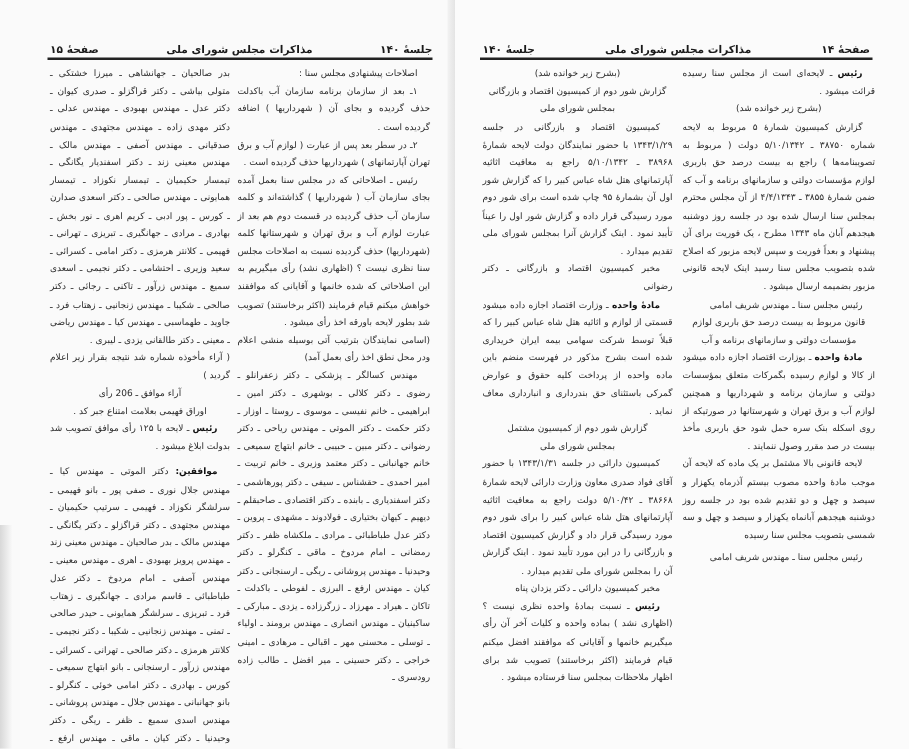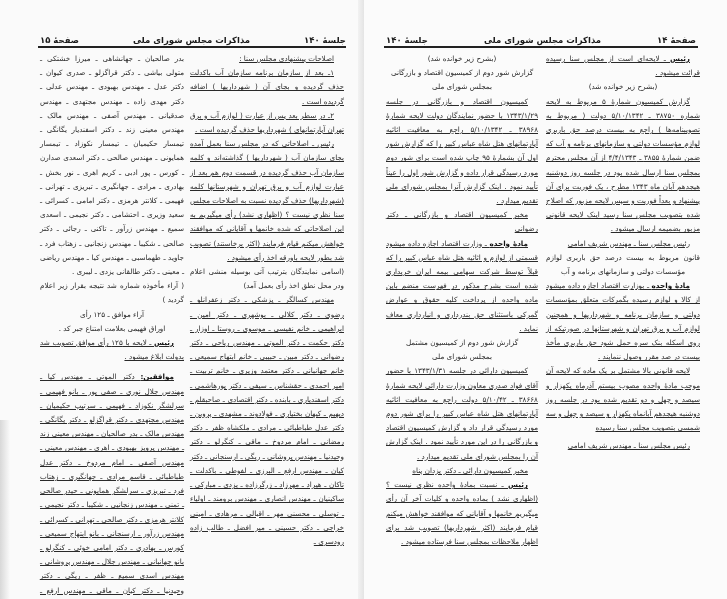--- a/index.html
+++ b/index.html
@@ -28,22 +28,22 @@
   .header-rule {
     position: absolute; top: 46px; height: 2px; background: #222;
   }
   .page-left .header-rule { left: 38px; width: 308px; }
   .page-right .header-rule { left: 20px; width: 314px; }
   .col {
     position: absolute; top: 52px; direction: rtl;
     font-size: 7.2px; line-height: 14.2px; color: #2a2a2a;
   }
   .col p { margin: 0; text-align: justify; text-align-last: right; }
-  .col .center { text-align-last: center; }
-  .col .indent { text-indent: 10px; text-decoration: underline; }
+  .col .center { text-align: center; text-align-last: center; }
+  .col .indent { text-indent: 10px; }
   .col .bold { font-weight: bold; color: #111; }
   .col .boldtitle { font-weight: bold; font-size: 8px; color: #111; line-height: 15.5px; }
   .page-left .col-a { left: 190px; width: 154px; }
   .page-left .col-b { left: 40px; width: 144px; }
   .page-right .col-a { left: 182px; width: 154px; }
   .page-right .col-b { left: 22px; width: 152px; }
   .scan-edge-left {
     position: absolute; left: 0; top: 420px; width: 10px; height: 179px;
     background: linear-gradient(to right, #d8d8d8, rgba(250,250,250,0));
   }
@@ -67,21 +67,21 @@
       <p class="indent">۱ـ بعد از سازمان برنامه سازمان آب باکدلت حذف گردیده و بجای آن ( شهرداریها ) اضافه گردیده است .</p>
       <p class="indent">۲ـ در سطر بعد پس از عبارت ( لوازم آب و برق تهران آپارتمانهای ) شهرداریها حذف گردیده است .</p>
       <p class="indent">رئیس ـ اصلاحاتی که در مجلس سنا بعمل آمده بجای سازمان آب ( شهرداریها ) گذاشته‌اند و کلمه سازمان آب حذف گردیده در قسمت دوم هم بعد از عبارت لوازم آب و برق تهران و شهرستانها کلمه (شهرداریها) حذف گردیده نسبت به اصلاحات مجلس سنا نظری نیست ؟ (اظهاری نشد) رأی میگیریم به این اصلاحاتی که شده خانمها و آقایانی که موافقند خواهش میکنم قیام فرمایند (اکثر برخاستند) تصویب شد بطور لایحه باورقه اخذ رأی میشود .</p>
       <p>(اسامی نمایندگان بترتیب آتی بوسیله منشی اعلام ودر محل نطق اخذ رأی بعمل آمد)</p>
       <p class="indent">مهندس کسالگر ـ پزشکی ـ دکتر زعفرانلو ـ رضوی ـ دکتر کلالی ـ بوشهری ـ دکتر امین ـ ابراهیمی ـ خانم نفیسی ـ موسوی ـ روستا ـ اوزار ـ دکتر حکمت ـ دکتر الموتی ـ مهندس ریاحی ـ دکتر رضوانی ـ دکتر مبین ـ حبیبی ـ خانم ابتهاج سمیعی ـ خانم جهانبانی ـ دکتر معتمد وزیری ـ خانم تربیت ـ امیر احمدی ـ حقشناس ـ سیفی ـ دکتر پورهاشمی ـ دکتر اسفندیاری ـ بابنده ـ دکتر اقتصادی ـ صاحبقلم ـ دیهیم ـ کیهان بختیاری ـ فولادوند ـ مشهدی ـ پروین ـ دکتر عدل طباطبائی ـ مرادی ـ ملکشاه ظفر ـ دکتر رمضانی ـ امام مردوخ ـ ماقی ـ کنگرلو ـ دکتر وحیدنیا ـ مهندس پروشانی ـ ریگی ـ ارسنجانی ـ دکتر کیان ـ مهندس ارفع ـ البرزی ـ لفوطی ـ باکدلت ـ تاکان ـ هیراد ـ مهرزاد ـ زرگرزاده ـ یزدی ـ مبارکی ـ ساکینیان ـ مهندس انصاری ـ مهندس برومند ـ اولیاء ـ توسلی ـ محسنی مهر ـ اقبالی ـ مرهادی ـ امینی خراجی ـ دکتر حسینی ـ میر افضل ـ طالب زاده رودسری ـ</p>
     </div>
 
     <div class="col col-b">
       <p>بدر صالحیان ـ جهانشاهی ـ میرزا خشتکی ـ متولی بیاشی ـ دکتر قراگزلو ـ صدری کیوان ـ دکتر عدل ـ مهندس بهبودی ـ مهندس عدلی ـ دکتر مهدی زاده ـ مهندس مجتهدی ـ مهندس صدقیانی ـ مهندس آصفی ـ مهندس مالک ـ مهندس معینی زند ـ دکتر اسفندیار یگانگی ـ تیمسار حکیمیان ـ تیمسار نکوزاد ـ تیمسار همایونی ـ مهندس صالحی ـ دکتر اسعدی صدارن ـ کورس ـ پور ادبی ـ کریم اهری ـ نور بخش ـ بهادری ـ مرادی ـ جهانگیری ـ تبریزی ـ تهرانی ـ فهیمی ـ کلانتر هرمزی ـ دکتر امامی ـ کسرائی ـ سعید وزیری ـ احتشامی ـ دکتر نجیمی ـ اسعدی سمیع ـ مهندس زرآور ـ تاکنی ـ رجائی ـ دکتر صالحی ـ شکیبا ـ مهندس زنجانیی ـ زهتاب فرد ـ جاوید ـ طهماسبی ـ مهندس کیا ـ مهندس ریاضی ـ معینی ـ دکتر طالقانی یزدی ـ لیبری .</p>
       <p>( آراء مأخوذه شماره شد نتیجه بقرار زیر اعلام گردید )</p>
-      <p class="center">آراء موافق ـ ۱۲۵ رأی</p>
+      <p class="center">آراء موافق ـ 206 رأی</p>
       <p class="center">اوراق فهیمی بعلامت امتناع جبر کد .</p>
       <p class="indent"><span class="bold">رئیس</span><span> ـ لایحه با ۱۲۵ رأی موافق تصویب شد بدولت ابلاغ میشود .</span></p>
       <p class="indent" style="margin-top:6px"><span class="bold">موافقین:</span><span> دکتر الموتی ـ مهندس کیا ـ مهندس جلال نوری ـ صفی پور ـ بانو فهیمی ـ سرلشگر نکوزاد ـ فهیمی ـ سرتیپ حکیمیان ـ مهندس مجتهدی ـ دکتر قراگزلو ـ دکتر یگانگی ـ مهندس مالک ـ بدر صالحیان ـ مهندس معینی زند ـ مهندس پرویز بهبودی ـ اهری ـ مهندس معینی ـ مهندس آصفی ـ امام مردوخ ـ دکتر عدل طباطبائی ـ قاسم مرادی ـ جهانگیری ـ زهتاب فرد ـ تبریزی ـ سرلشگر همایونی ـ حیدر صالحی ـ تمنی ـ مهندس زنجانیی ـ شکیبا ـ دکتر نجیمی ـ کلانتر هرمزی ـ دکتر صالحی ـ تهرانی ـ کسرائی ـ مهندس زرآور ـ ارسنجانی ـ بانو ابتهاج سمیعی ـ کورس ـ بهادری ـ دکتر امامی خوئی ـ کنگرلو ـ بانو جهانبانی ـ مهندس جلال ـ مهندس پروشانی ـ مهندس اسدی سمیع ـ ظفر ـ ریگی ـ دکتر وحیدنیا ـ دکتر کیان ـ ماقی ـ مهندس ارفع ـ مهرزاد ـ البرزی ـ</span></p>
     </div>
   </div>
 
   <div class="gutter"></div>
 
   <div class="page page-right">
     <div class="header">
@@ -106,16 +106,16 @@
       <p class="center">(بشرح زیر خوانده شد)</p>
       <p class="center">گزارش شور دوم از کمیسیون اقتصاد و بازرگانی</p>
       <p class="center">بمجلس شورای ملی</p>
       <p class="indent">کمیسیون اقتصاد و بازرگانی در جلسه ۱۳۴۳/۱/۲۹ با حضور نمایندگان دولت لایحه شمارهٔ ۳۸۹۶۸ ـ ۵/۱۰/۱۳۴۲ راجع به معافیت اثاثیه آپارتمانهای هتل شاه عباس کبیر را که گزارش شور اول آن بشمارهٔ ۹۵ چاپ شده است برای شور دوم مورد رسیدگی قرار داده و گزارش شور اول را عیناً تأیید نمود . اینک گزارش آنرا بمجلس شورای ملی تقدیم میدارد .</p>
       <p class="indent">مخبر کمیسیون اقتصاد و بازرگانی ـ دکتر رضوانی</p>
       <p class="indent"><span class="bold">مادهٔ واحده</span><span> ـ وزارت اقتصاد اجازه داده میشود قسمتی از لوازم و اثاثیه هتل شاه عباس کبیر را که قبلاً توسط شرکت سهامی بیمه ایران خریداری شده است بشرح مذکور در فهرست منضم باین ماده واحده از پرداخت کلیه حقوق و عوارض گمرکی باستثنای حق بندرداری و انبارداری معاف نماید .</span></p>
       <p class="center">گزارش شور دوم از کمیسیون مشتمل</p>
       <p class="center">بمجلس شورای ملی</p>
       <p class="indent">کمیسیون دارائی در جلسه ۱۳۴۳/۱/۳۱ با حضور آقای فواد صدری معاون وزارت دارائی لایحه شمارهٔ ۳۸۶۶۸ ـ ۵/۱۰/۴۲ دولت راجع به معافیت اثاثیه آپارتمانهای هتل شاه عباس کبیر را برای شور دوم مورد رسیدگی قرار داد و گزارش کمیسیون اقتصاد و بازرگانی را در این مورد تأیید نمود . اینک گزارش آن را بمجلس شورای ملی تقدیم میدارد .</p>
       <p class="indent">مخبر کمیسیون دارائی ـ دکتر یزدان پناه</p>
-      <p class="indent"><span class="bold">رئیس</span><span> ـ نسبت بمادهٔ واحده نظری نیست ؟ (اظهاری نشد ) بماده واحده و کلیات آخر آن رأی میگیریم خانمها و آقایانی که موافقند خواهش میکنم قیام فرمایند (اکثر شهرداریها) تصویب شد برای اظهار ملاحظات بمجلس سنا فرستاده میشود .</span></p>
+      <p class="indent"><span class="bold">رئیس</span><span> ـ نسبت بمادهٔ واحده نظری نیست ؟ (اظهاری نشد ) بماده واحده و کلیات آخر آن رأی میگیریم خانمها و آقایانی که موافقند افضل میکنم قیام فرمایند (اکثر برخاستند) تصویب شد برای اظهار ملاحظات بمجلس سنا فرستاده میشود .</span></p>
     </div>
   </div>
 </div>
 
 </body></html>

